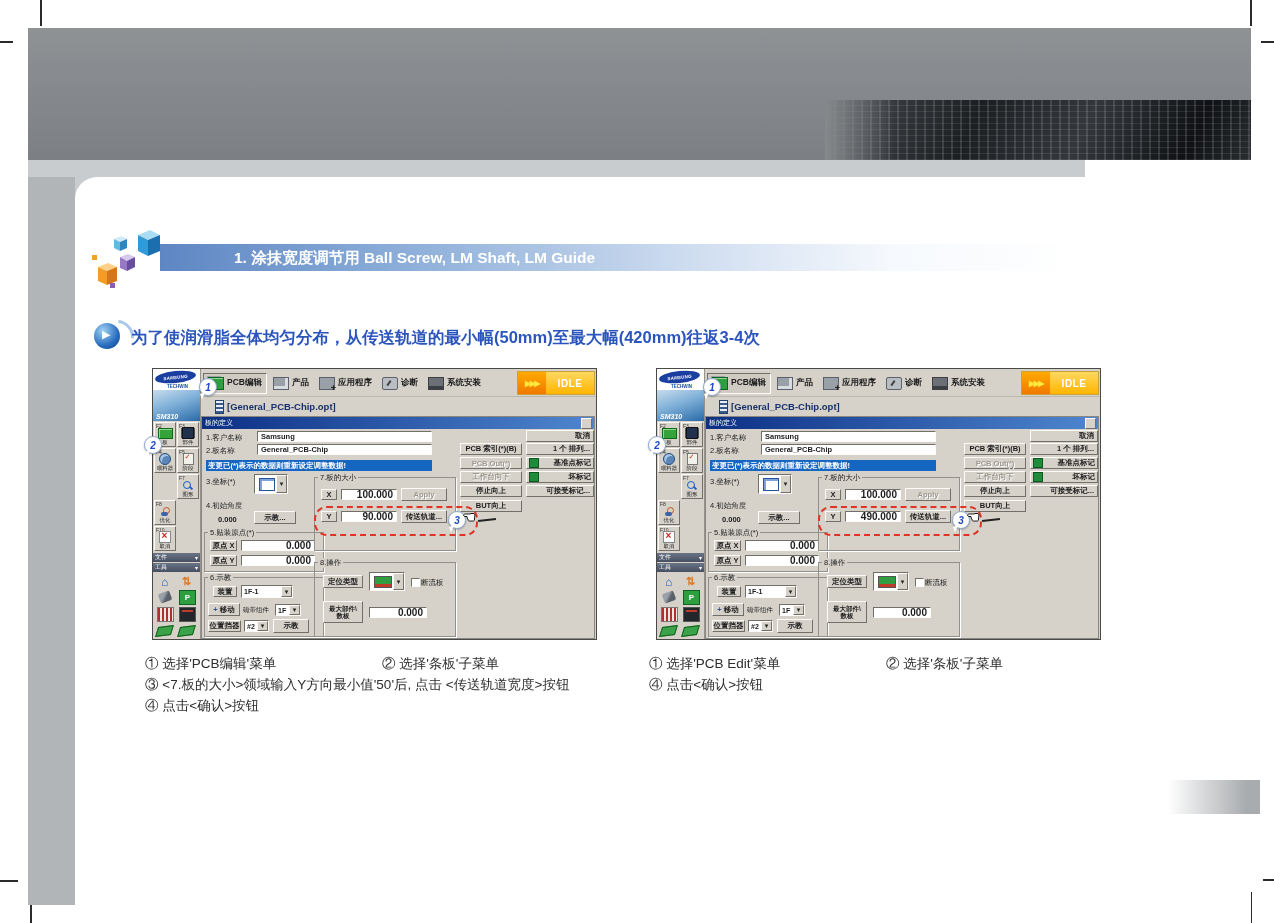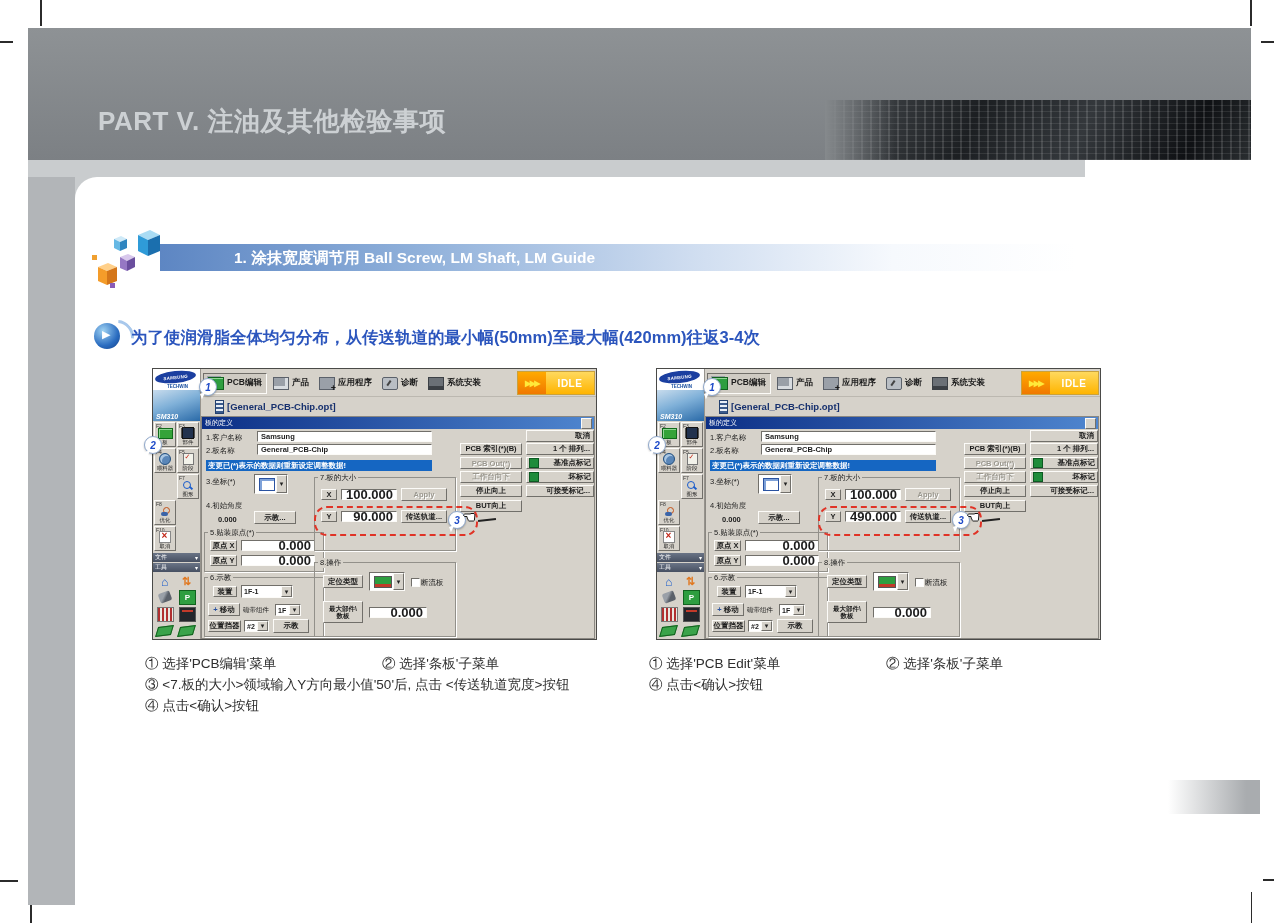--- a/index.html
+++ b/index.html
@@ -44,21 +44,21 @@
   .cap{margin-top:13px;margin-left:-7px;font-size:13.5px;color:#2e2e2e;white-space:nowrap;width:520px;}
   .cap div{height:21px;line-height:21px;}
   .cap .s1{display:inline-block;width:237px;}
 
   
   .shot{position:relative;width:443px;height:270px;background:#d6d2ca;border:1px solid #4a4a48;
         display:flex;font-size:8px;color:#1c1c1c;overflow:visible;}
   .btn{display:flex;align-items:center;justify-content:center;font-size:7.5px;font-weight:bold;color:#1c1c1c;
        background:#d6d2ca;border:1px solid;border-color:#fcfbf8 #716f6a #716f6a #fcfbf8;box-sizing:border-box;}
   .btn.dis{color:#9b988f;text-shadow:1px 1px 0 #fff;}
-  .val{display:flex;align-items:center;justify-content:flex-end;padding-right:3px;font-size:13px;font-weight:bold;
+  .val{display:flex;align-items:center;justify-content:flex-end;padding-right:3px;font-size:10px;font-weight:bold;
        background:#fff;border:1px solid;border-color:#716f6a #fcfbf8 #fcfbf8 #716f6a;box-sizing:border-box;}
   .inp{display:flex;align-items:center;padding-left:3px;font-size:7.5px;font-weight:bold;background:#fff;
        border:1px solid;border-color:#716f6a #fcfbf8 #fcfbf8 #716f6a;box-sizing:border-box;}
   .grp{position:absolute;border:1px solid #92908a;box-shadow:1px 1px 0 #fff;}
   .grp>.gcap{position:absolute;top:-5px;left:3px;background:#d6d2ca;padding:0 2px;font-size:7.5px;white-space:nowrap;}
   .lb{position:absolute;font-size:7.5px;white-space:nowrap;}
   .dda{width:9px;align-self:stretch;background:#d6d2ca;border:1px solid;border-color:#fcfbf8 #716f6a #716f6a #fcfbf8;
        display:flex;align-items:center;justify-content:center;}
   .dda::after{content:'▾';font-size:7px;color:#222;}
   .dd{position:absolute;display:flex;background:#fff;border:1px solid;border-color:#716f6a #fcfbf8 #fcfbf8 #716f6a;box-sizing:border-box;}
@@ -169,23 +169,20 @@
 
   <div class="strip-left"></div>
   <div class="band-header"></div>
   <div class="pcb-photo"></div>
   <div class="band-light"></div>
   <div class="tab-white"></div>
   <div class="corner-fill"></div>
   <div class="content-panel"></div>
   <div class="tab-gray-br"></div>
 
-  <div class="part-title">
-    <span>PART V.</span><span> 注油及其他检验事项</span>
-  </div>
 
   <svg class="cubes" width="74" height="64" viewBox="0 0 74 64">
     <g>
         <polygon points="48,8 60,3 70,8 58,13" fill="#aadcf4"></polygon>
         <polygon points="48,8 58,13 58,29 48,24" fill="#2f9bd8"></polygon>
         <polygon points="58,13 70,8 70,24 58,29" fill="#1b6fae"></polygon>
       </g>
     <g>
         <polygon points="24,12 31,9 37,12 30,15" fill="#cfeaf8"></polygon>
         <polygon points="24,12 30,15 30,24 24,21" fill="#66b8e4"></polygon>

